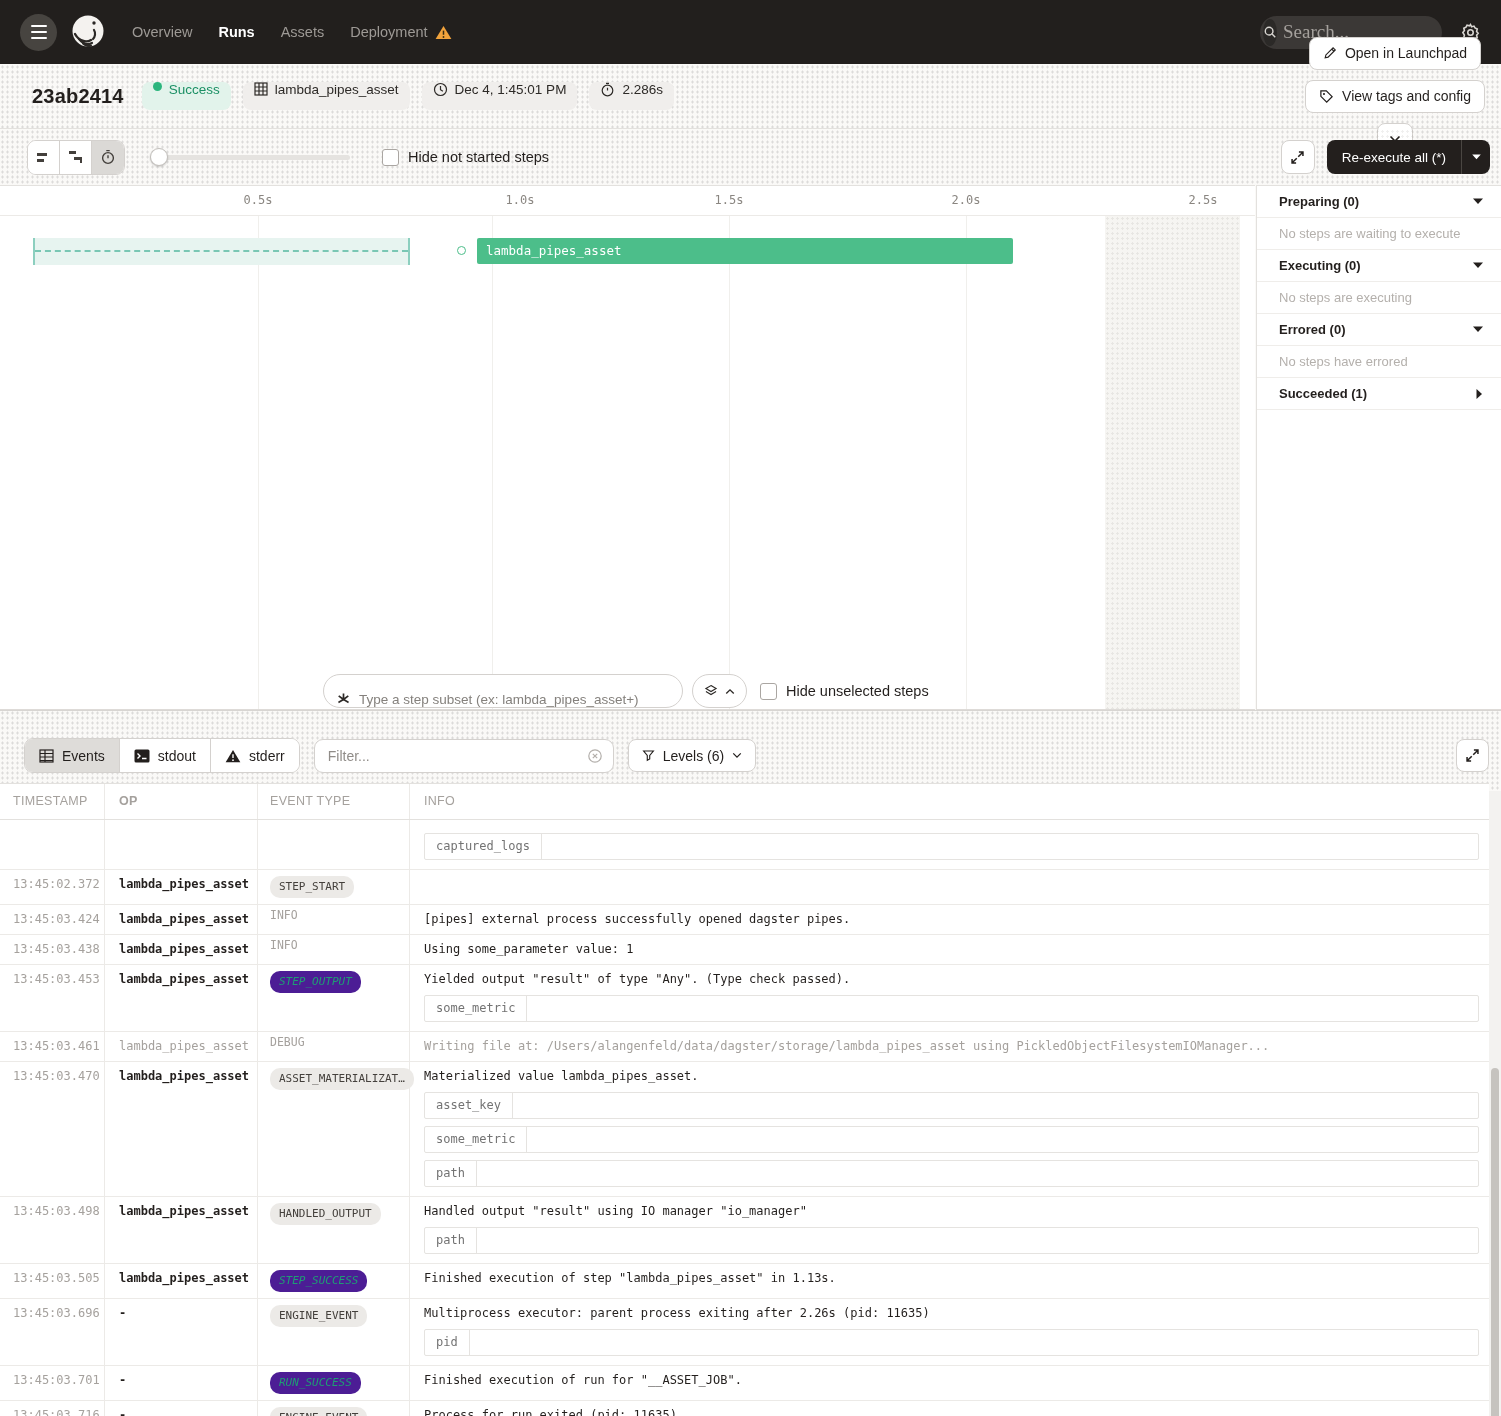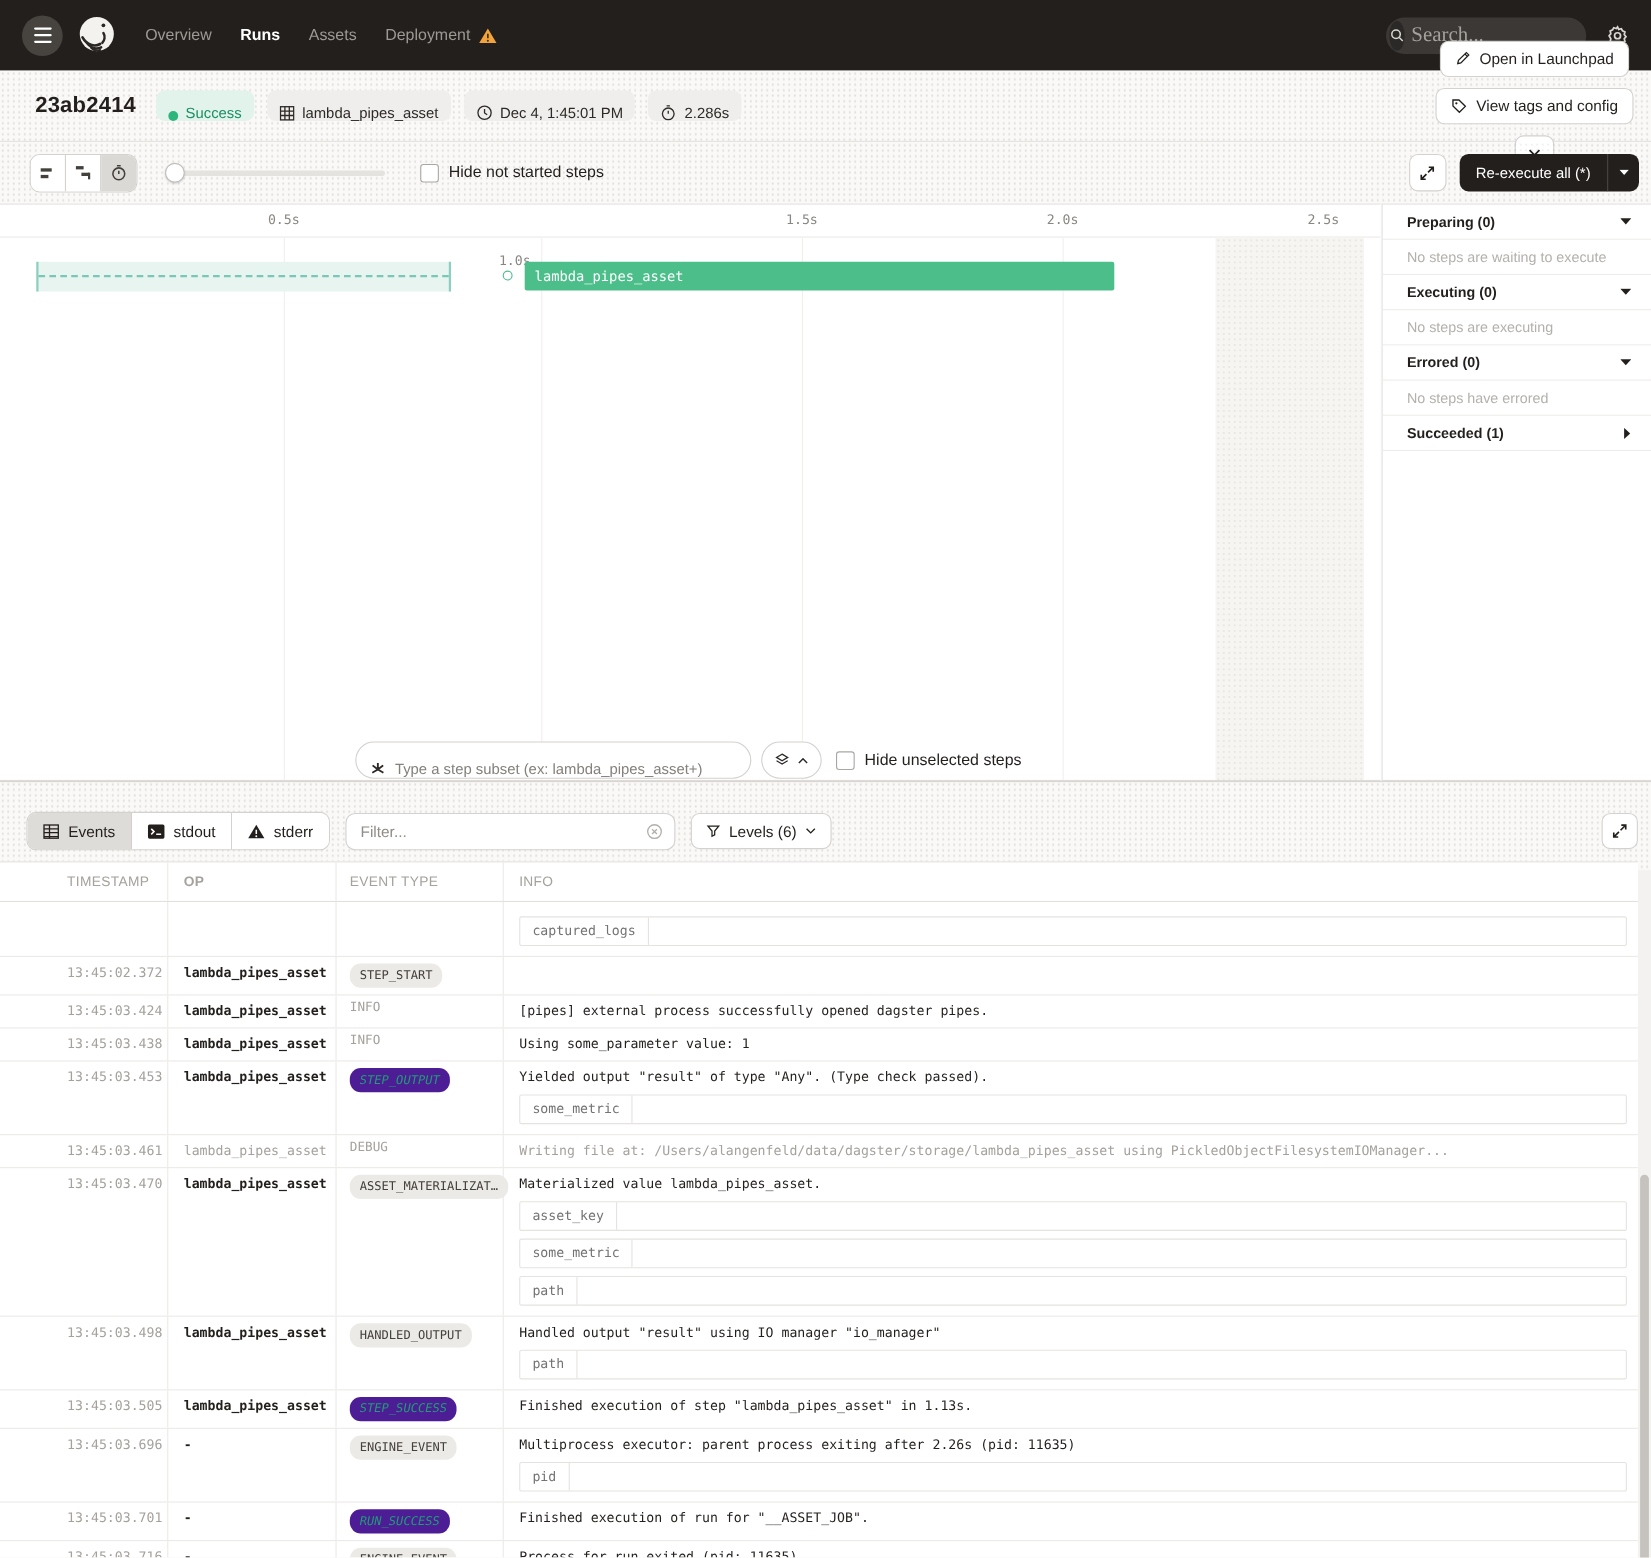--- a/index.html
+++ b/index.html
@@ -22,21 +22,21 @@
   .search-circ { width:27px; height:27px; border-radius:50%; background:#2b2927; display:flex; align-items:center; justify-content:center; }
   .searchbox input { flex:1; background:transparent; border:0; outline:0; color:#e5e2df; font-size:19px; padding:0 6px; font-family:Liberation Serif, serif; }
   .searchbox input::placeholder { color:#a5a19d; }
   .kbd { width:22px; height:23px; background:#54504c; border-radius:4px; color:#cfccc8; font-size:12px; display:flex; align-items:center; justify-content:center; }
   .gear { color:#d9d6d2; }
 
   
   .run-header { position:absolute; top:64px; left:0; width:1501px; height:65px; border-bottom:1px solid #e3e1de; display:flex; align-items:center; padding:0 16px 0 32px; }
   .run-id { font-size:20px; font-weight:bold; letter-spacing:.2px; }
   .chips { display:flex; align-items:center; gap:12px; margin-left:18px; }
-  .chip { height:28px; border-radius:8px; background:#f0eeec; display:flex; align-items:flex-end; gap:7px; padding:0 11px; font-size:13.5px; color:#2d2a27; }
+  .chip { height:28px; border-radius:8px; background:#f0eeec; display:flex; align-items:flex-start; gap:7px; padding:0 11px; font-size:13.5px; color:#2d2a27; }
   .chip.success { background:#e2f3eb; color:#1c9065; font-weight:normal; }
   .chip .dot { width:9px; height:9px; border-radius:50%; background:#2cb57d; }
   .hdr-actions { margin-left:auto; display:flex; align-items:center; gap:10px;flex-direction:column; }
   .btn { height:33px; border:1px solid #d4d1ce; background:#fff; border-radius:8px; display:flex; align-items:center; gap:8px; padding:0 13px; font-size:14px; color:#231f1d; cursor:pointer; }
   .btn.icon-only { width:36px; justify-content:center; padding:0; }
 
   
   .gantt-toolbar { position:absolute; top:129px; left:0; width:1501px; height:56px; display:flex; align-items:center; padding:0 11px 0 27px; }
   .seg-group { display:flex; border:1px solid #d4d1ce; border-radius:9px; background:#fff; overflow:hidden; }
   .seg { width:32px; height:33px; display:flex; align-items:center; justify-content:center; color:#44403c; cursor:pointer; border-right:1px solid #d4d1ce; background:#fff; }
@@ -89,21 +89,21 @@
   .filter input::placeholder { color:#908c88; }
   .levels { margin-left:14px; }
   .log-expand { margin-left:auto; }
 
   
   .logtable { position:absolute; top:72px; left:0; right:12px; bottom:0; background:#fff; border-top:1px solid #e3e1de; display:flex; flex-direction:column; overflow:hidden; }
   .lrow { display:flex; border-bottom:1px solid #eceae7; align-items:stretch; }
   .lrow.header { border-top:0; border-bottom:1px solid #e3e1de; }
   .lrow.header .cell { color:#a5a19d; font-size:12.5px; letter-spacing:.3px; padding-top:9px; padding-bottom:9px; font-family:"Liberation Sans",sans-serif; }
   .cell { border-right:1px solid #eceae7; padding:6px 10px 6px 14px; font-family:"DejaVu Sans Mono",monospace; font-size:12px; line-height:17px; }
-  .c-ts   { width:105px; color:#a5a19d; flex:none; padding-left:13px;margin-left:48px; }
+  .c-ts   { width:105px; color:#a5a19d; flex:none; padding-left:13px; }
   .c-op   { width:153px; flex:none; font-weight:bold; }
   .c-type { width:152px; flex:none; padding-left:12px; }
   .c-info { flex:1; border-right:0; padding-right:10px; }
   .lrow.dim .c-op, .lrow.dim .c-info { color:#a5a19d; font-weight:normal; }
   .evt-plain { color:#a5a19d; font-size:11.5px; padding-top:2px; }
   .badge { display:inline-block; font-size:11px; line-height:14px; padding:4px 9px; border-radius:10px; background:#eceae7; color:#44403c; white-space:nowrap; }
   .badge.green { background:#4c1d95; color:#1f9d74;font-style:italic; }
   .meta { border:1px solid #e5e3e0; border-radius:2px; display:flex; margin:7px 0 3px 0; background:#fff; }
   .meta .k { color:#737373; padding:4px 11px; border-right:1px solid #e5e3e0; white-space:nowrap; flex:none; }
   .filler { flex:1; display:flex; }
@@ -255,21 +255,21 @@
       <svg width="9" height="6" viewBox="0 0 10 7" fill="#fff">
           <path d="M0 0.5l5 5.5 5-5.5z"></path>
         </svg>
     </div>
   </div>
 </div>
 
 <div class="gantt">
   <div class="timeline">
       <span class="tick mono" style="left: 258px;">0.5s</span>
-      <span class="tick mono" style="left: 468px; margin-top: 37px;">1.0s</span>
+      <span class="tick mono" style="left: 520px;">1.0s</span>
       <span class="tick mono" style="left: 729px;">1.5s</span>
       <span class="tick mono" style="left: 966px;">2.0s</span>
       <span class="tick mono" style="left: 1203px;">2.5s</span>
     </div>
   <div id="gridlines">
       <div class="gridline" style="left: 258px;"></div>
       <div class="gridline" style="left: 492px;"></div>
       <div class="gridline" style="left: 729px;"></div>
       <div class="gridline" style="left: 966px;"></div>
       <div class="gridline" style="left: 1203px;"></div>

